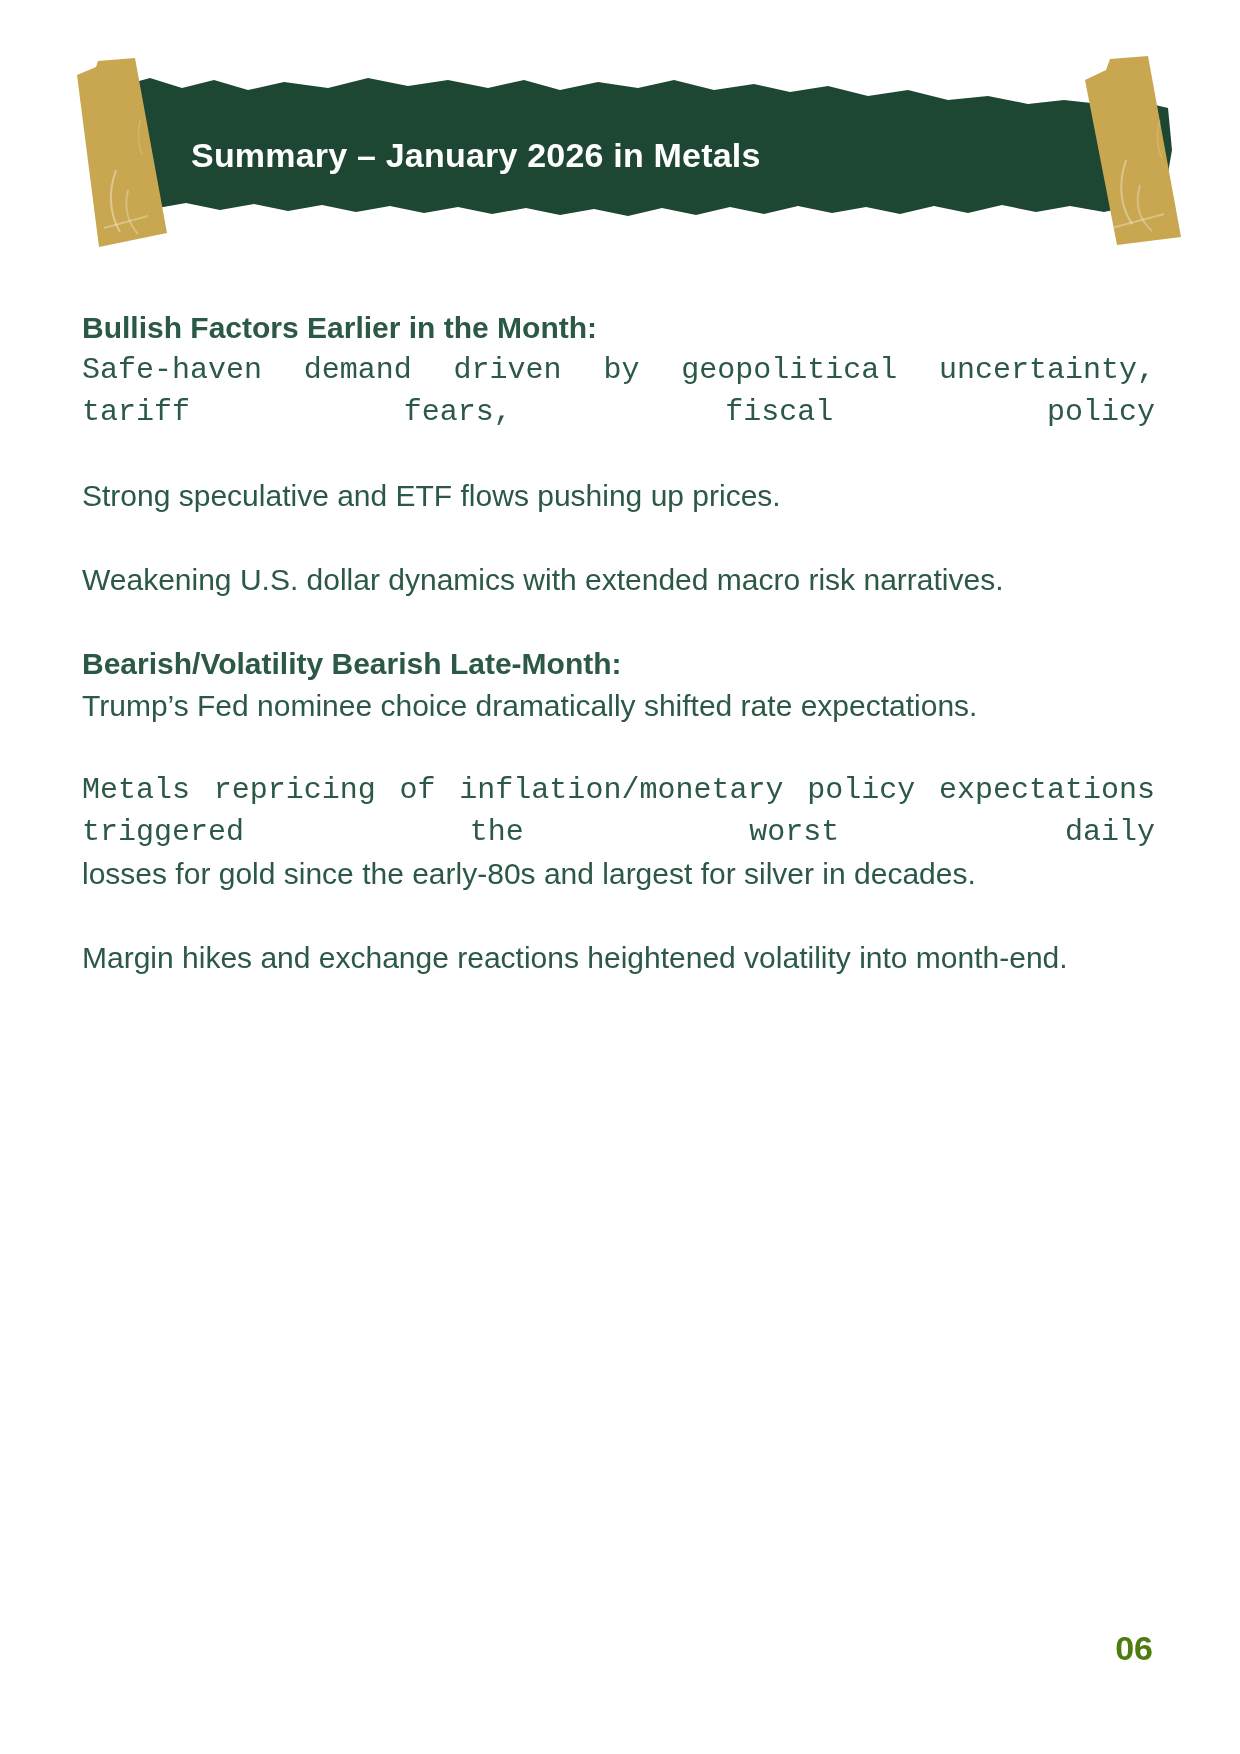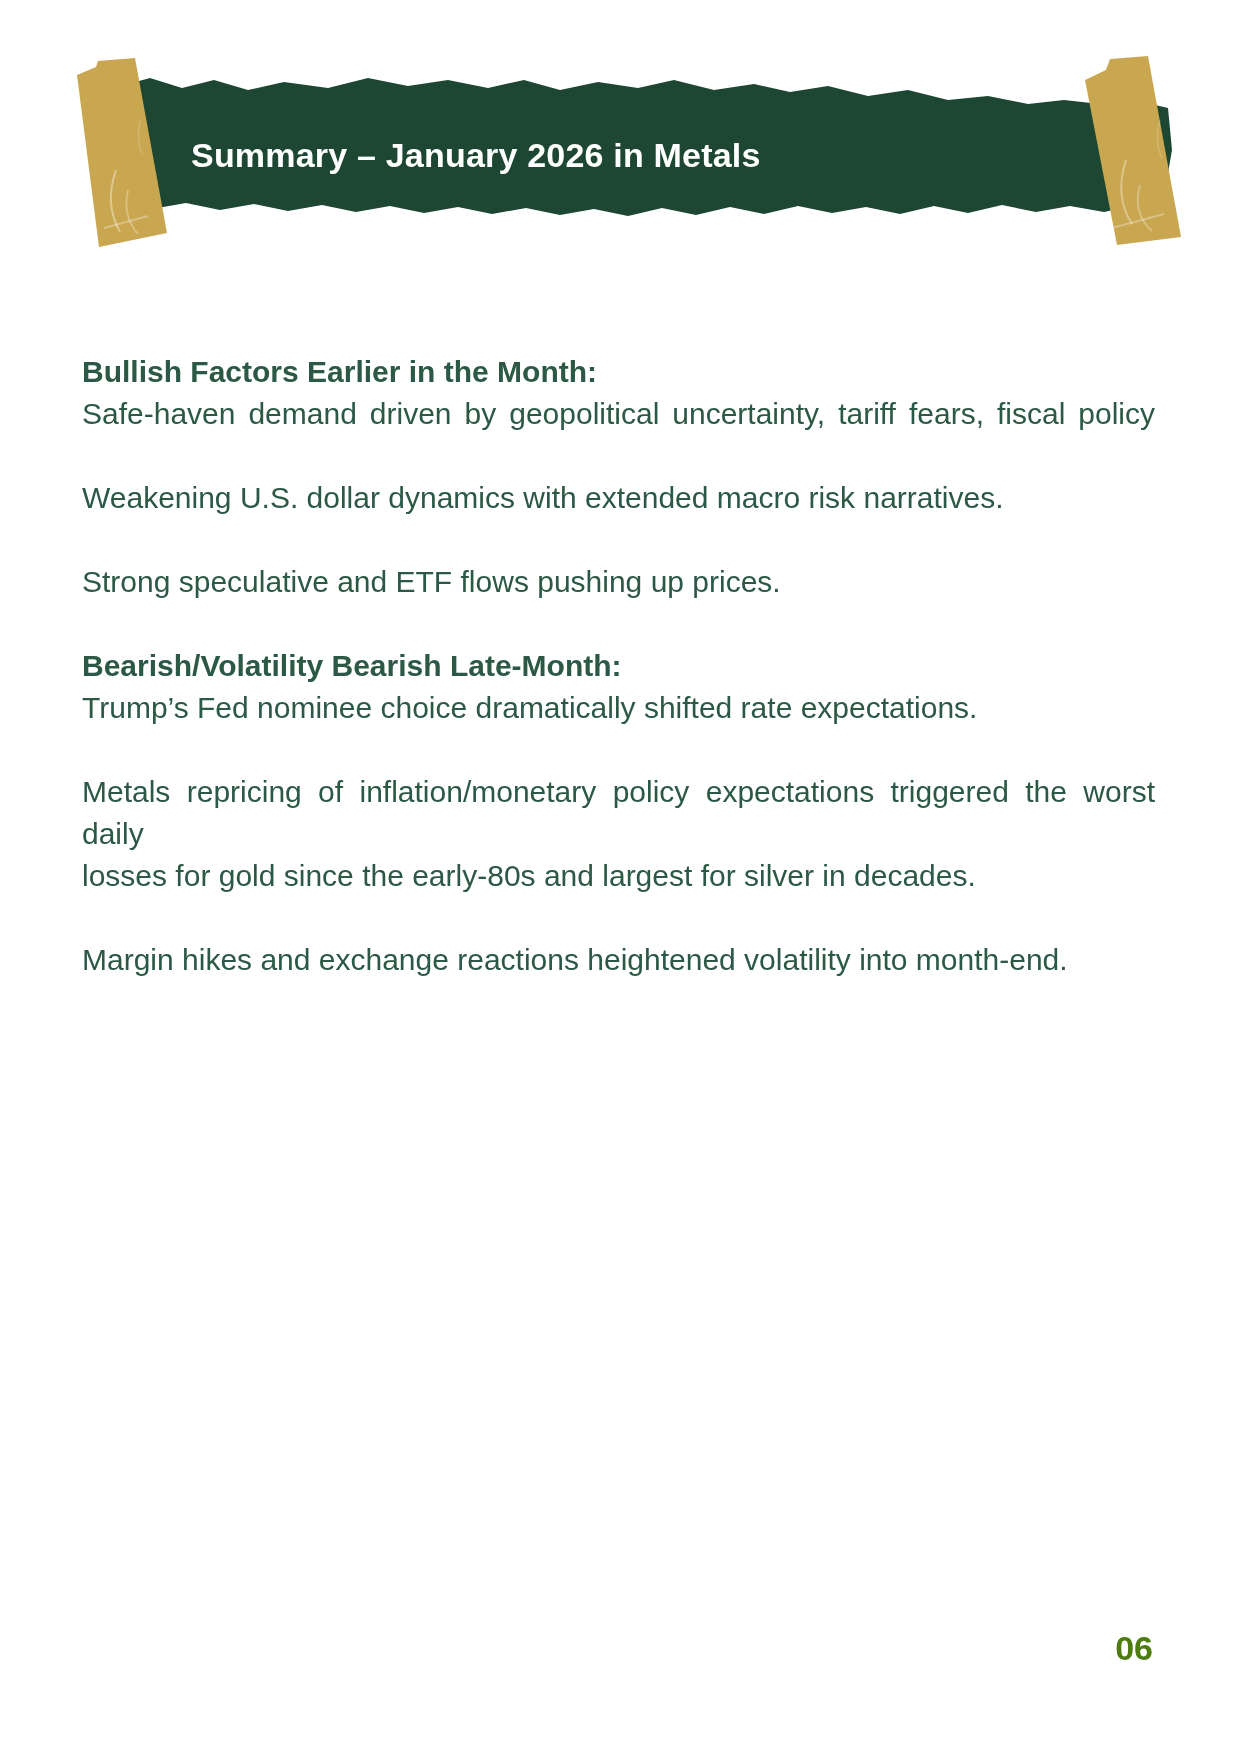--- a/index.html
+++ b/index.html
@@ -29,35 +29,35 @@
     white-space:nowrap;
   }
   .content{
     position:absolute;
     left:82px;
     top:307px;
     width:1073px;
     color:#2c5945;
     font-size:30px;
     line-height:42px;
-    margin-top:44px;
   }
   .block{margin:0 0 42px 0;}
   .block:last-child{margin-bottom:0;}
   .heading{
     font-weight:700;
     line-height:42px;
     white-space:nowrap;
   }
   .line{
     line-height:42px;
   }
   .line.stretch{
     text-align:justify;
     text-align-last:justify;
+    font-family:Liberation Mono, monospace;
   }
   .page-number{
     position:absolute;
     top:1627px;
     right:87px;
     font-size:34px;
     font-weight:700;
     line-height:42px;
     color:#2c5945;
   }
@@ -96,24 +96,24 @@
   </svg>
 
   <div class="banner-title" style="color: rgb(255, 255, 255);">Summary – January 2026 in Metals</div>
 
   <main class="content" style="color: rgb(44, 89, 69);">
       <div class="block">
         <div class="heading">Bullish Factors Earlier in the Month:</div>
         <div class="line stretch">Safe-haven demand driven by geopolitical uncertainty, tariff fears, fiscal policy</div>
       </div>
       <div class="block">
-        <div class="line">Weakening U.S. dollar dynamics with extended macro risk narratives.</div>
+        <div class="line">Strong speculative and ETF flows pushing up prices.</div>
       </div>
       <div class="block">
-        <div class="line">Strong speculative and ETF flows pushing up prices.</div>
+        <div class="line">Weakening U.S. dollar dynamics with extended macro risk narratives.</div>
       </div>
       <div class="block">
         <div class="heading">Bearish/Volatility Bearish Late-Month:</div>
         <div class="line">Trump’s Fed nominee choice dramatically shifted rate expectations.</div>
       </div>
       <div class="block">
         <div class="line stretch">Metals repricing of inflation/monetary policy expectations triggered the worst daily</div>
         <div class="line">losses for gold since the early-80s and largest for silver in decades.</div>
       </div>
       <div class="block">

